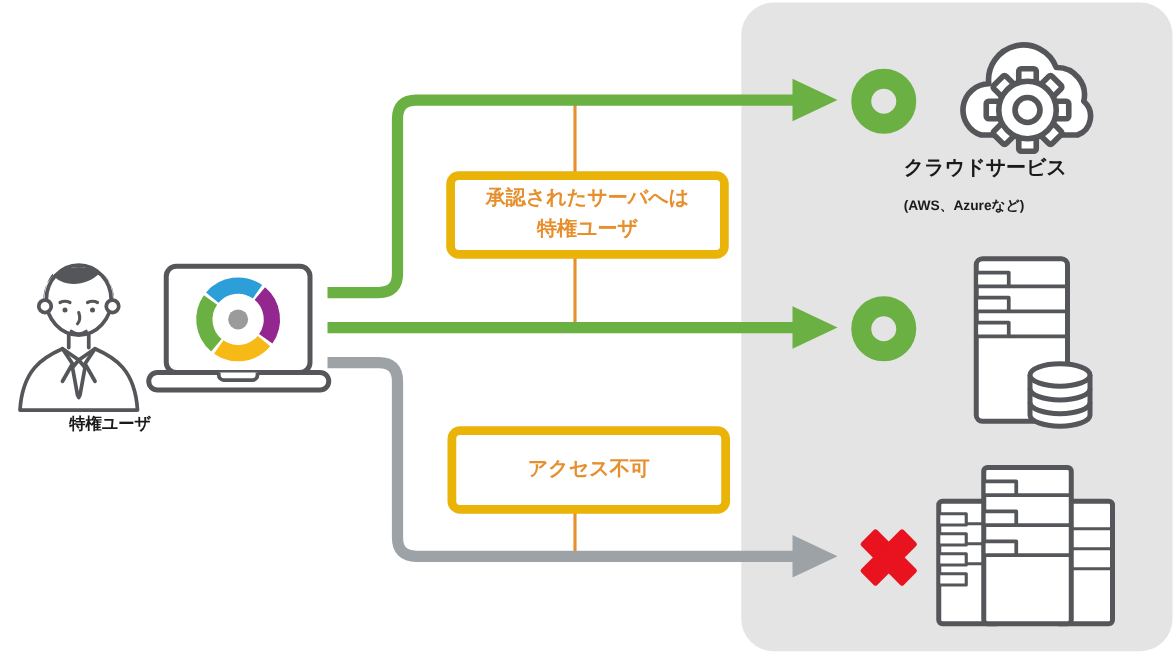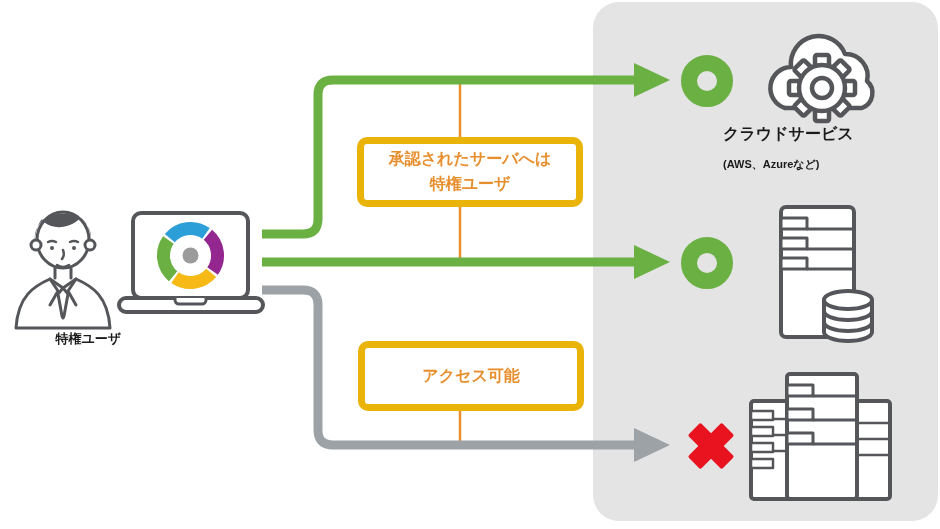--- a/index.html
+++ b/index.html
@@ -140,21 +140,21 @@
     <circle cx="74.5" cy="45.5" r="14" fill="#ffffff"></circle>
     <circle cx="74.5" cy="45.5" r="8" fill="#9b9b9b"></circle>
   </svg>
 
   <div class="callout callout-approved">
     <span>承認されたサーバへは</span>
     <span>特権ユーザ</span>
   </div>
 
   <div class="callout callout-unapproved">
-    <span>アクセス可能</span>
+    <span>アクセス不可</span>
   </div>
 
   <div class="ring ring-cloud"></div>
   <div class="ring ring-server"></div>
 
   <svg class="abs" style="left:683px; top:418px;" width="56" height="56" viewBox="0 0 56 56">
     <g transform="rotate(45 28 28)" fill="#e8131f">
       <rect x="4" y="19" width="48" height="18" rx="2"></rect>
       <rect x="19" y="4" width="18" height="48" rx="2"></rect>
     </g>

